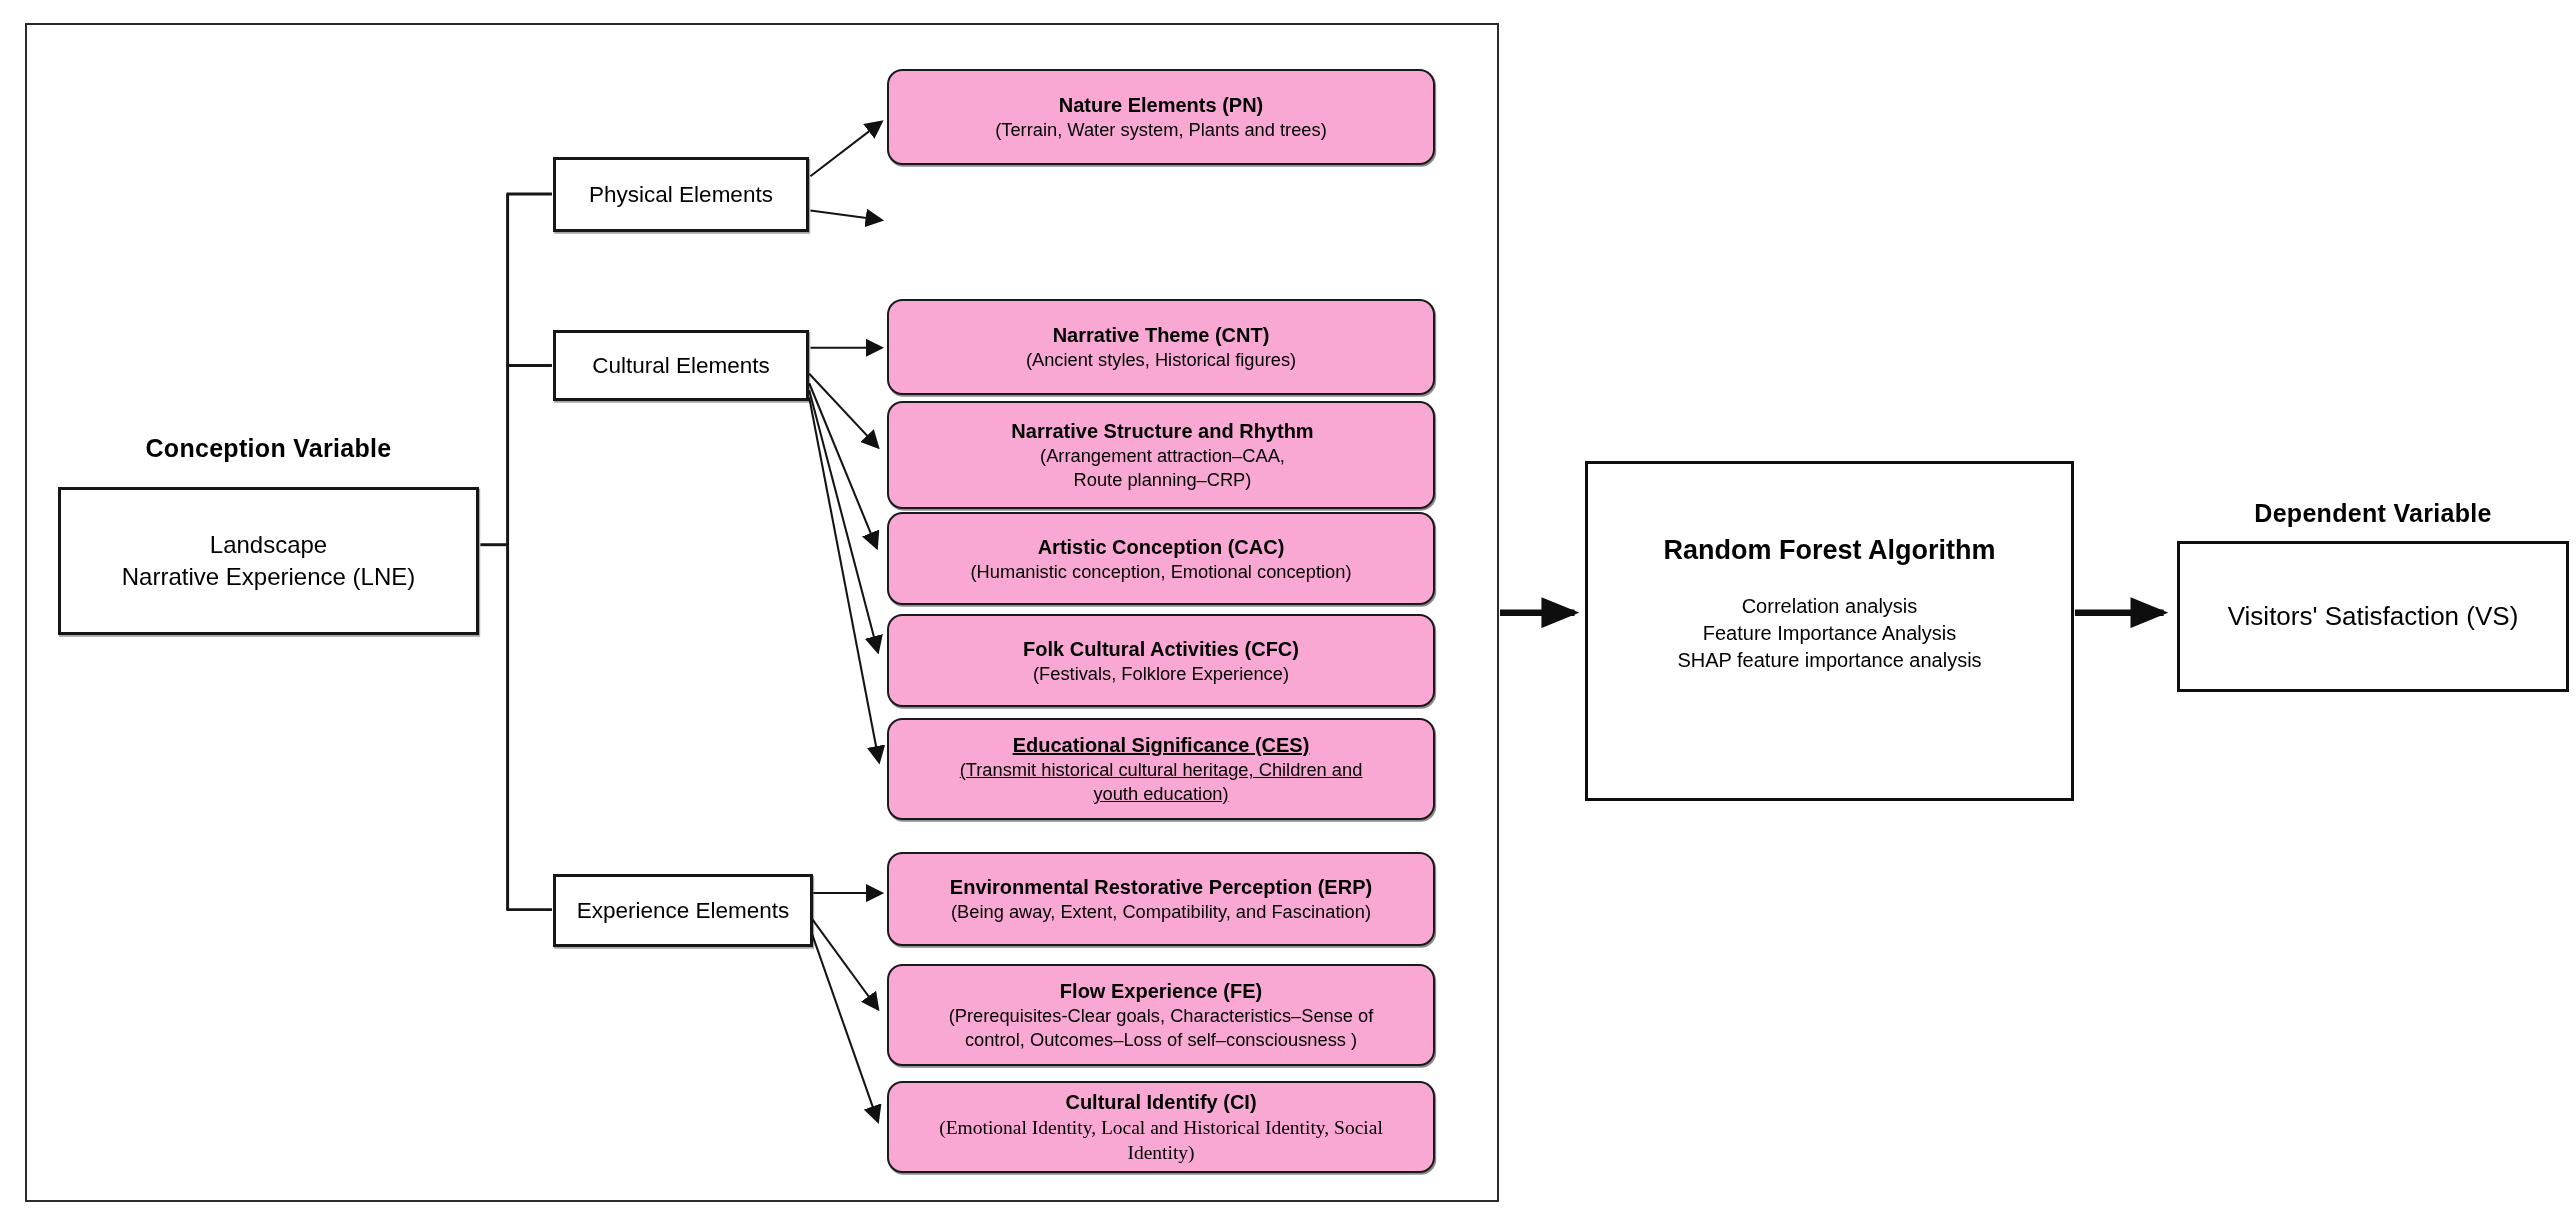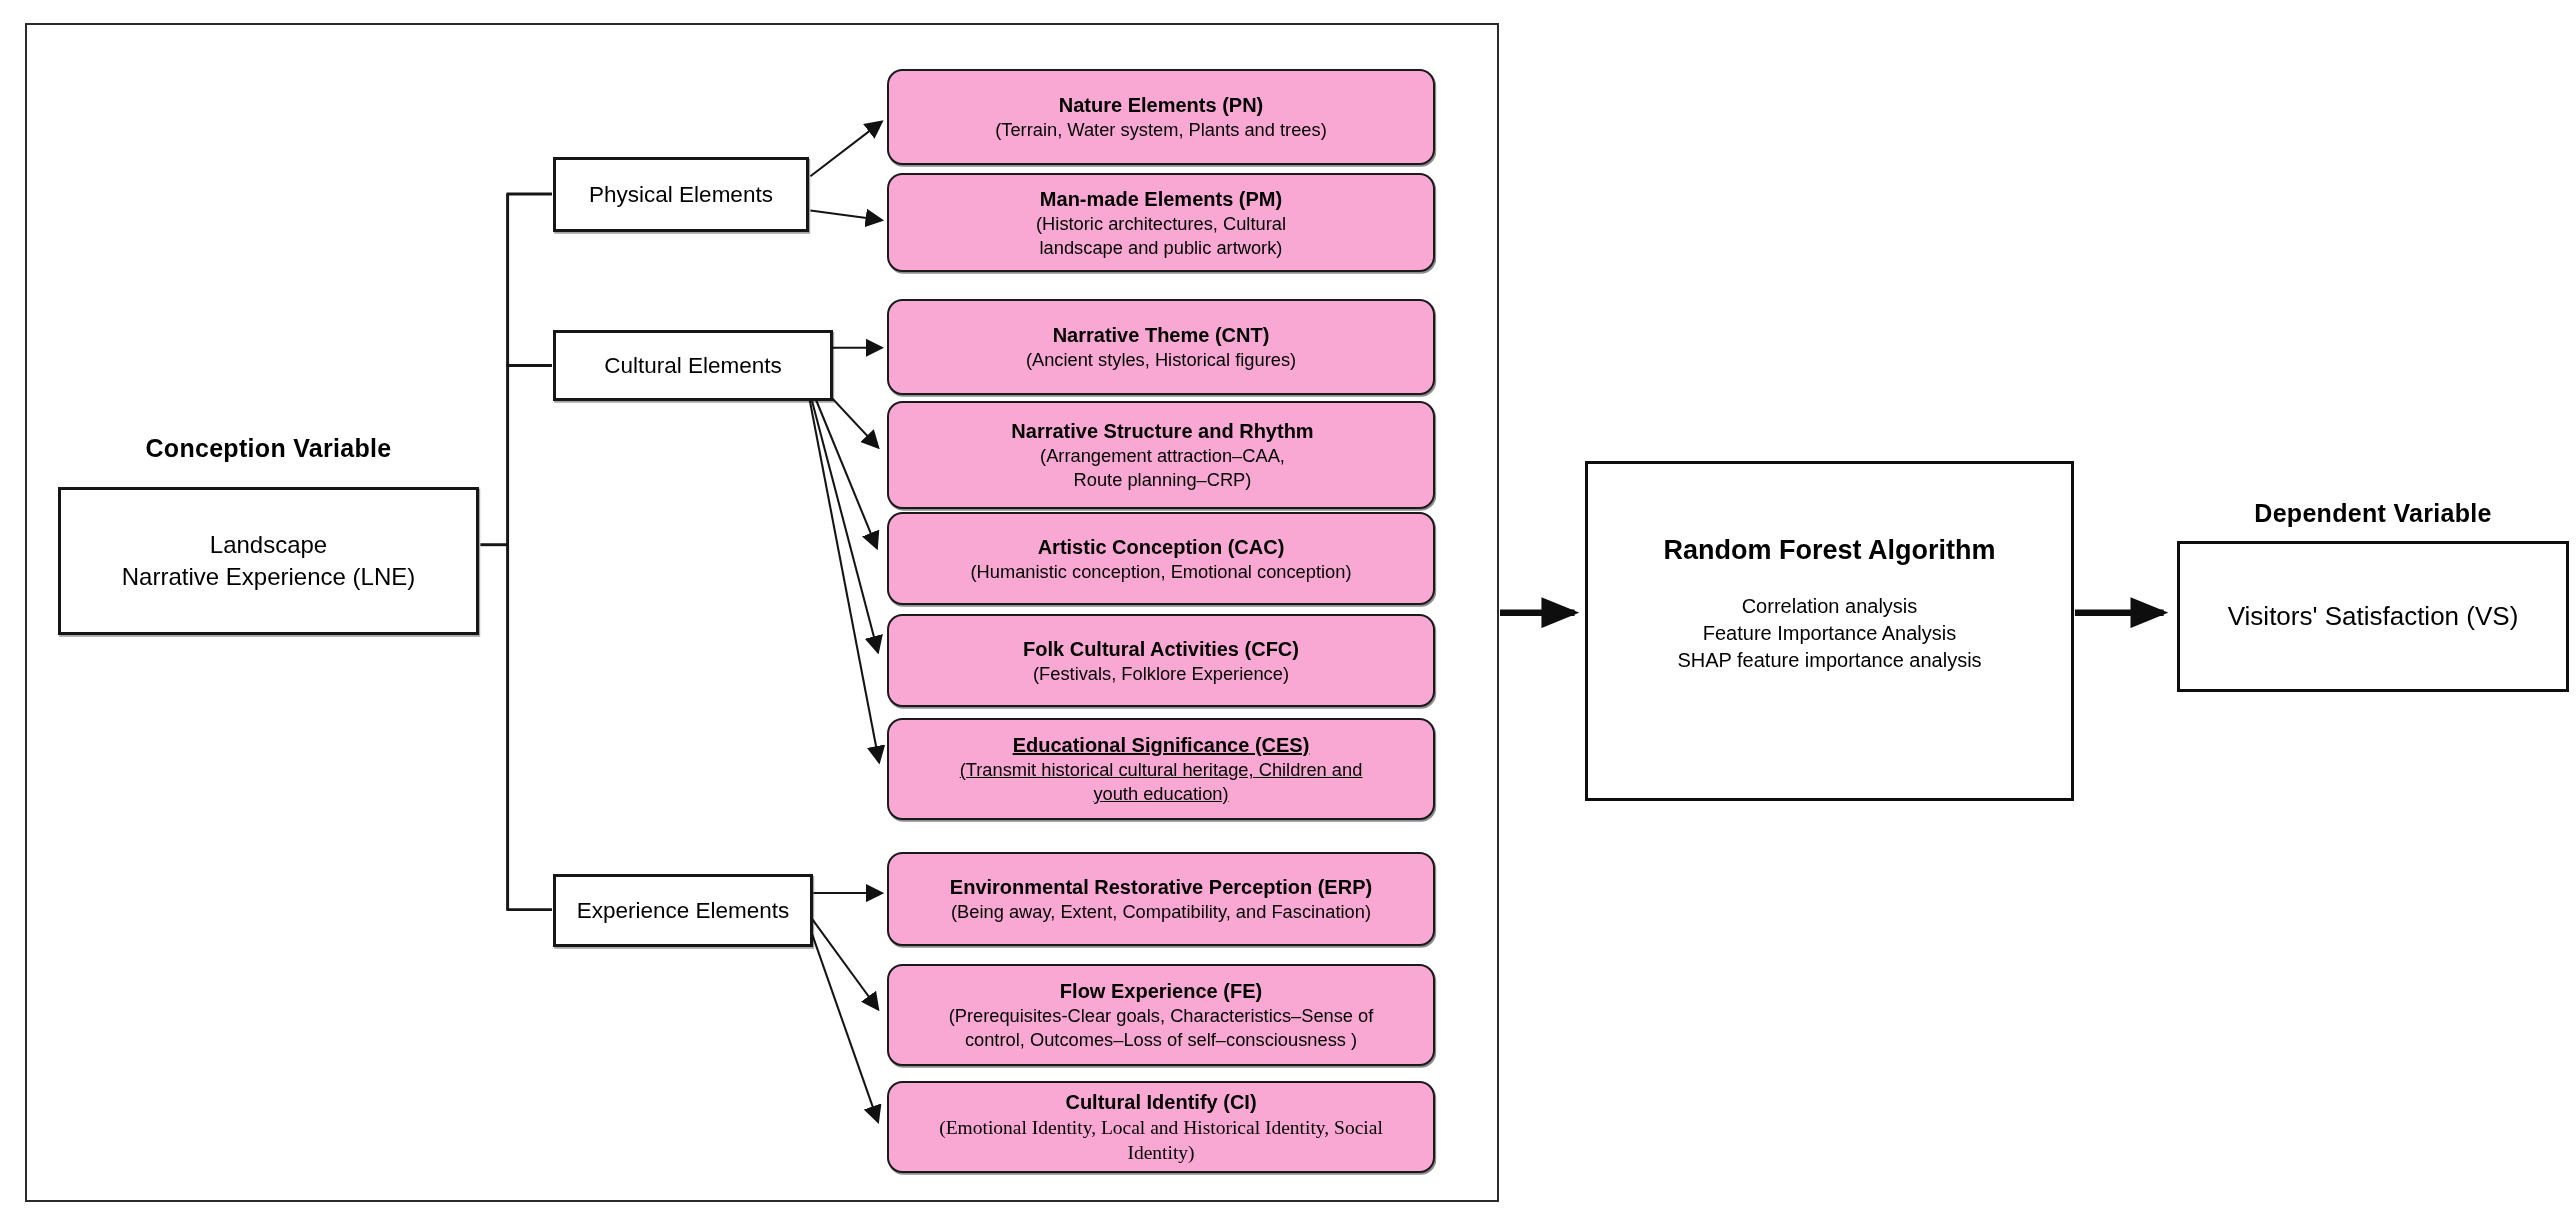--- a/index.html
+++ b/index.html
@@ -98,31 +98,26 @@
 
   <div class="heading" style="left:58px;width:421px;top:434px;">Conception Variable</div>
   <div class="heading" style="left:2177px;width:392px;top:499px;">Dependent Variable</div>
 
   <div class="rect" style="left:58px;top:487px;width:421px;height:148px;">
     <span class="ln">Landscape</span>
     <span class="ln">Narrative Experience (LNE)</span>
   </div>
 
   <div class="rect cat" style="left:553px;top:157px;width:256px;height:75px;">Physical Elements</div>
-  <div class="rect cat" style="left:553px;top:330px;width:280px;height:71px;">Cultural Elements</div>
+  <div class="rect cat" style="left:553px;top:330px;width:256px;height:71px;">Cultural Elements</div>
   <div class="rect cat" style="left:553px;top:874px;width:260px;height:73px;">Experience Elements</div>
 
   <div class="fbox" style="top:69px;height:96px;">
     <span class="ttl">Nature Elements (PN)</span>
     <span class="sub">(Terrain, Water system, Plants and trees)</span>
-  </div>
-  <div class="fbox" style="top:173px;height:99px;">
-    <span class="ttl">Man-made Elements (PM)</span>
-    <span class="sub">(Historic architectures, Cultural
-landscape and public artwork)</span>
   </div>
   <div class="fbox" style="top:299px;height:96px;">
     <span class="ttl">Narrative Theme (CNT)</span>
     <span class="sub">(Ancient styles, Historical figures)</span>
   </div>
   <div class="fbox" style="top:401px;height:108px;padding-left:28px;">
     <span class="ttl">Narrative Structure and Rhythm</span>
     <span class="sub">(Arrangement attraction–CAA,
 Route planning–CRP)</span>
   </div>

